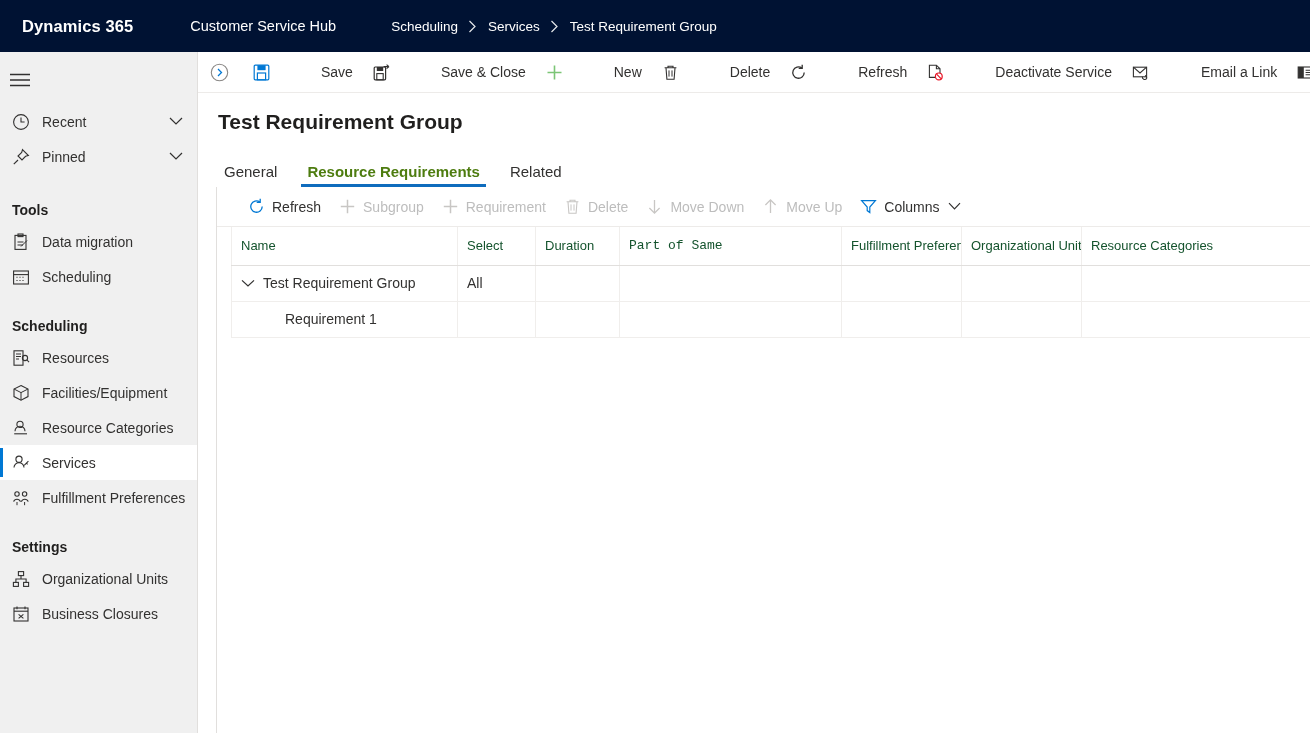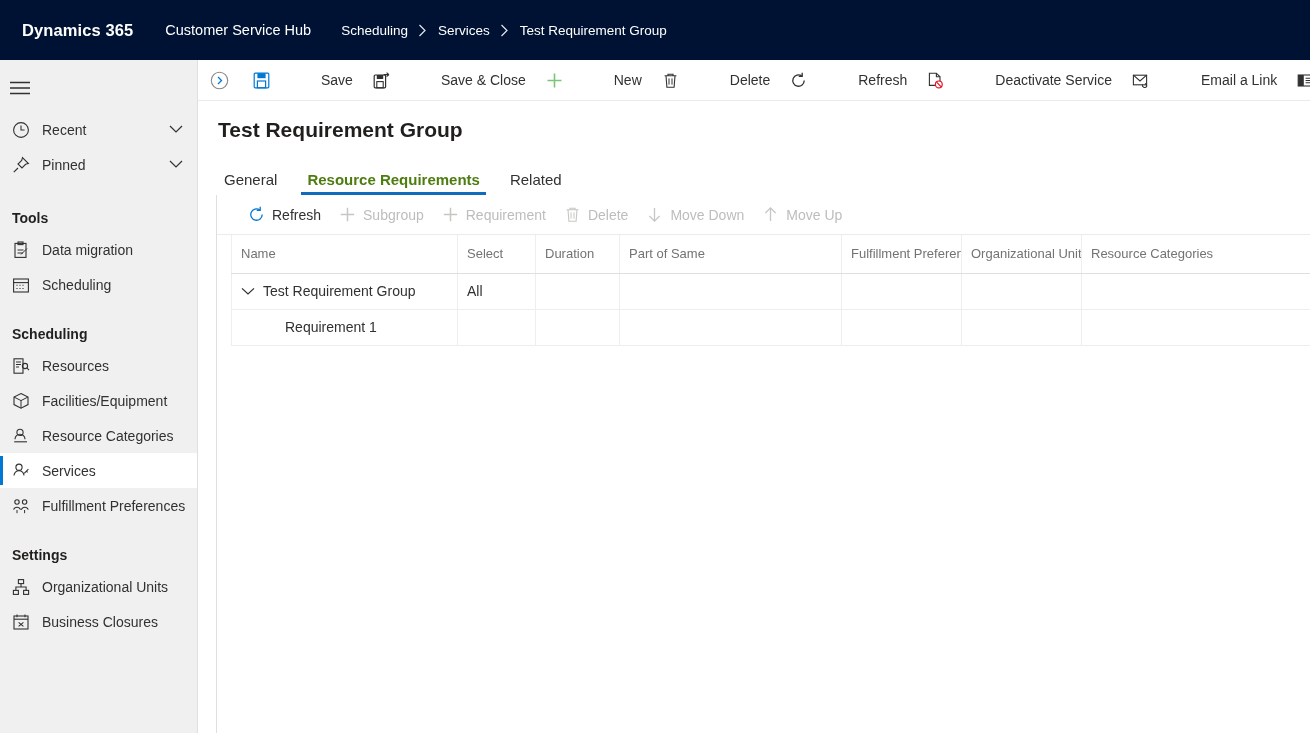--- a/index.html
+++ b/index.html
@@ -6,22 +6,22 @@
   body{
     width:1310px;height:733px;overflow:hidden;
     font-family:"Liberation Sans","DejaVu Sans",sans-serif;
     font-size:14px;color:#323130;background:#ffffff;
     -webkit-font-smoothing:antialiased;
   }
   .app{position:relative;width:1310px;height:733px;}
 
   
   .topbar{
-    height:60px;background:#001233;color:#ffffff;
-    display:flex;align-items:center;box-sizing:border-box;padding:0 12px;
+    height:52px;background:#001233;color:#ffffff;
+    display:flex;align-items:center;box-sizing:border-box;padding:0 12px;gap:25px;
   }
   .brand{font-size:16.5px;font-weight:bold;letter-spacing:.1px;padding:0 8px 0 10px;}
   .appname{font-size:14.5px;padding:0 10px;margin-left:14px;}
   .crumbs{display:flex;align-items:center;margin-left:14px;}
   .crumb{font-size:13.5px;padding:0 6px;white-space:nowrap;}
   .crumb-sep{display:inline-flex;width:18px;justify-content:center;opacity:.9;}
   .crumb-sep svg{display:block;}
 
   
   .body{display:flex;height:685px;}
@@ -100,39 +100,39 @@
     border-bottom:1px solid #edebe9;box-sizing:border-box;white-space:nowrap;
     margin-right:0;
   }
   .gcmd{display:flex;align-items:center;height:40px;padding:0 9px;font-size:14px;color:#323130;cursor:pointer;}
   .gcmd .ci{display:flex;align-items:center;margin-right:7px;}
   .gcmd.disabled{color:#bdbdbd;cursor:default;}
 
   .tablewrap{overflow:hidden;padding-left:14px;}
   table.grid{border-collapse:collapse;table-layout:fixed;width:1300px;}
   table.grid th{
-    font-size:13px;font-weight:normal;color:#737373;text-align:left;
+    font-size:13px;font-weight:normal;color:#14532d;text-align:left;
     height:38px;padding:0 9px;box-sizing:border-box;
     border-bottom:1px solid #e1dfdd;border-right:1px solid #f0eeec;
     background:#ffffff;overflow:hidden;white-space:nowrap;text-overflow:clip;
     vertical-align:middle;
   }
   table.grid td{
     font-size:14px;color:#323130;height:36px;padding:0 9px;box-sizing:border-box;
     border-bottom:1px solid #f0eeec;border-right:1px solid #f0eeec;
     overflow:hidden;white-space:nowrap;vertical-align:middle;
   }
   table.grid th:first-child,table.grid td:first-child{border-left:1px solid #f0eeec;}
   .namecell{display:flex;align-items:center;}
   .namecell .twisty{width:22px;min-width:22px;display:flex;align-items:center;cursor:pointer;}
   .namecell.indent{padding-left:44px;}
   .c-name{width:226px;}
   .c-select{width:78px;}
   .c-duration{width:84px;}
-  .c-partofsame{width:222px;}
+  .c-partofsame{width:222px;font-family:Liberation Mono, monospace;}
   .c-fulfill{width:120px;}
   .c-orgunit{width:120px;}
   .c-rescat{width:450px;}
 </style>
 </head>
 <body>
 
 <div class="app">
 
   <div class="topbar">
@@ -475,20 +475,33 @@
 
             <div class="gcmd disabled">
               <span class="ci">
                 <svg width="17" height="17" viewBox="0 0 17 17">
                     <path d="M8.5 15 V2 M3.4 7 L8.5 1.9 L13.6 7" fill="none" stroke="#c8c6c4" stroke-width="1.3"></path>
                   </svg>
               </span>
               <span>Move Up</span>
             </div>
 
+            <div class="gcmd">
+              <span class="ci">
+                <svg width="17" height="17" viewBox="0 0 17 17">
+                    <path d="M1.6 2.6 H15.4 L9.8 9 V14.6 L7.2 12.6 V9 Z" fill="none" stroke="#0078d4" stroke-width="1.2"></path>
+                  </svg>
+              </span>
+              <span>Columns</span>
+              <span class="ci" style="margin-left:8px;margin-right:0">
+                <svg width="13" height="9" viewBox="0 0 13 9">
+                    <path d="M1 1.2 L6.5 6.8 L12 1.2" fill="none" stroke="#323130" stroke-width="1.2"></path>
+                  </svg>
+              </span>
+            </div>
           </div>
 
           <div class="tablewrap">
             <table class="grid">
               <thead>
                 <tr>
                   <th class="c-name">Name</th>
                   <th class="c-select">Select</th>
                   <th class="c-duration">Duration</th>
                   <th class="c-partofsame">Part of Same</th>

